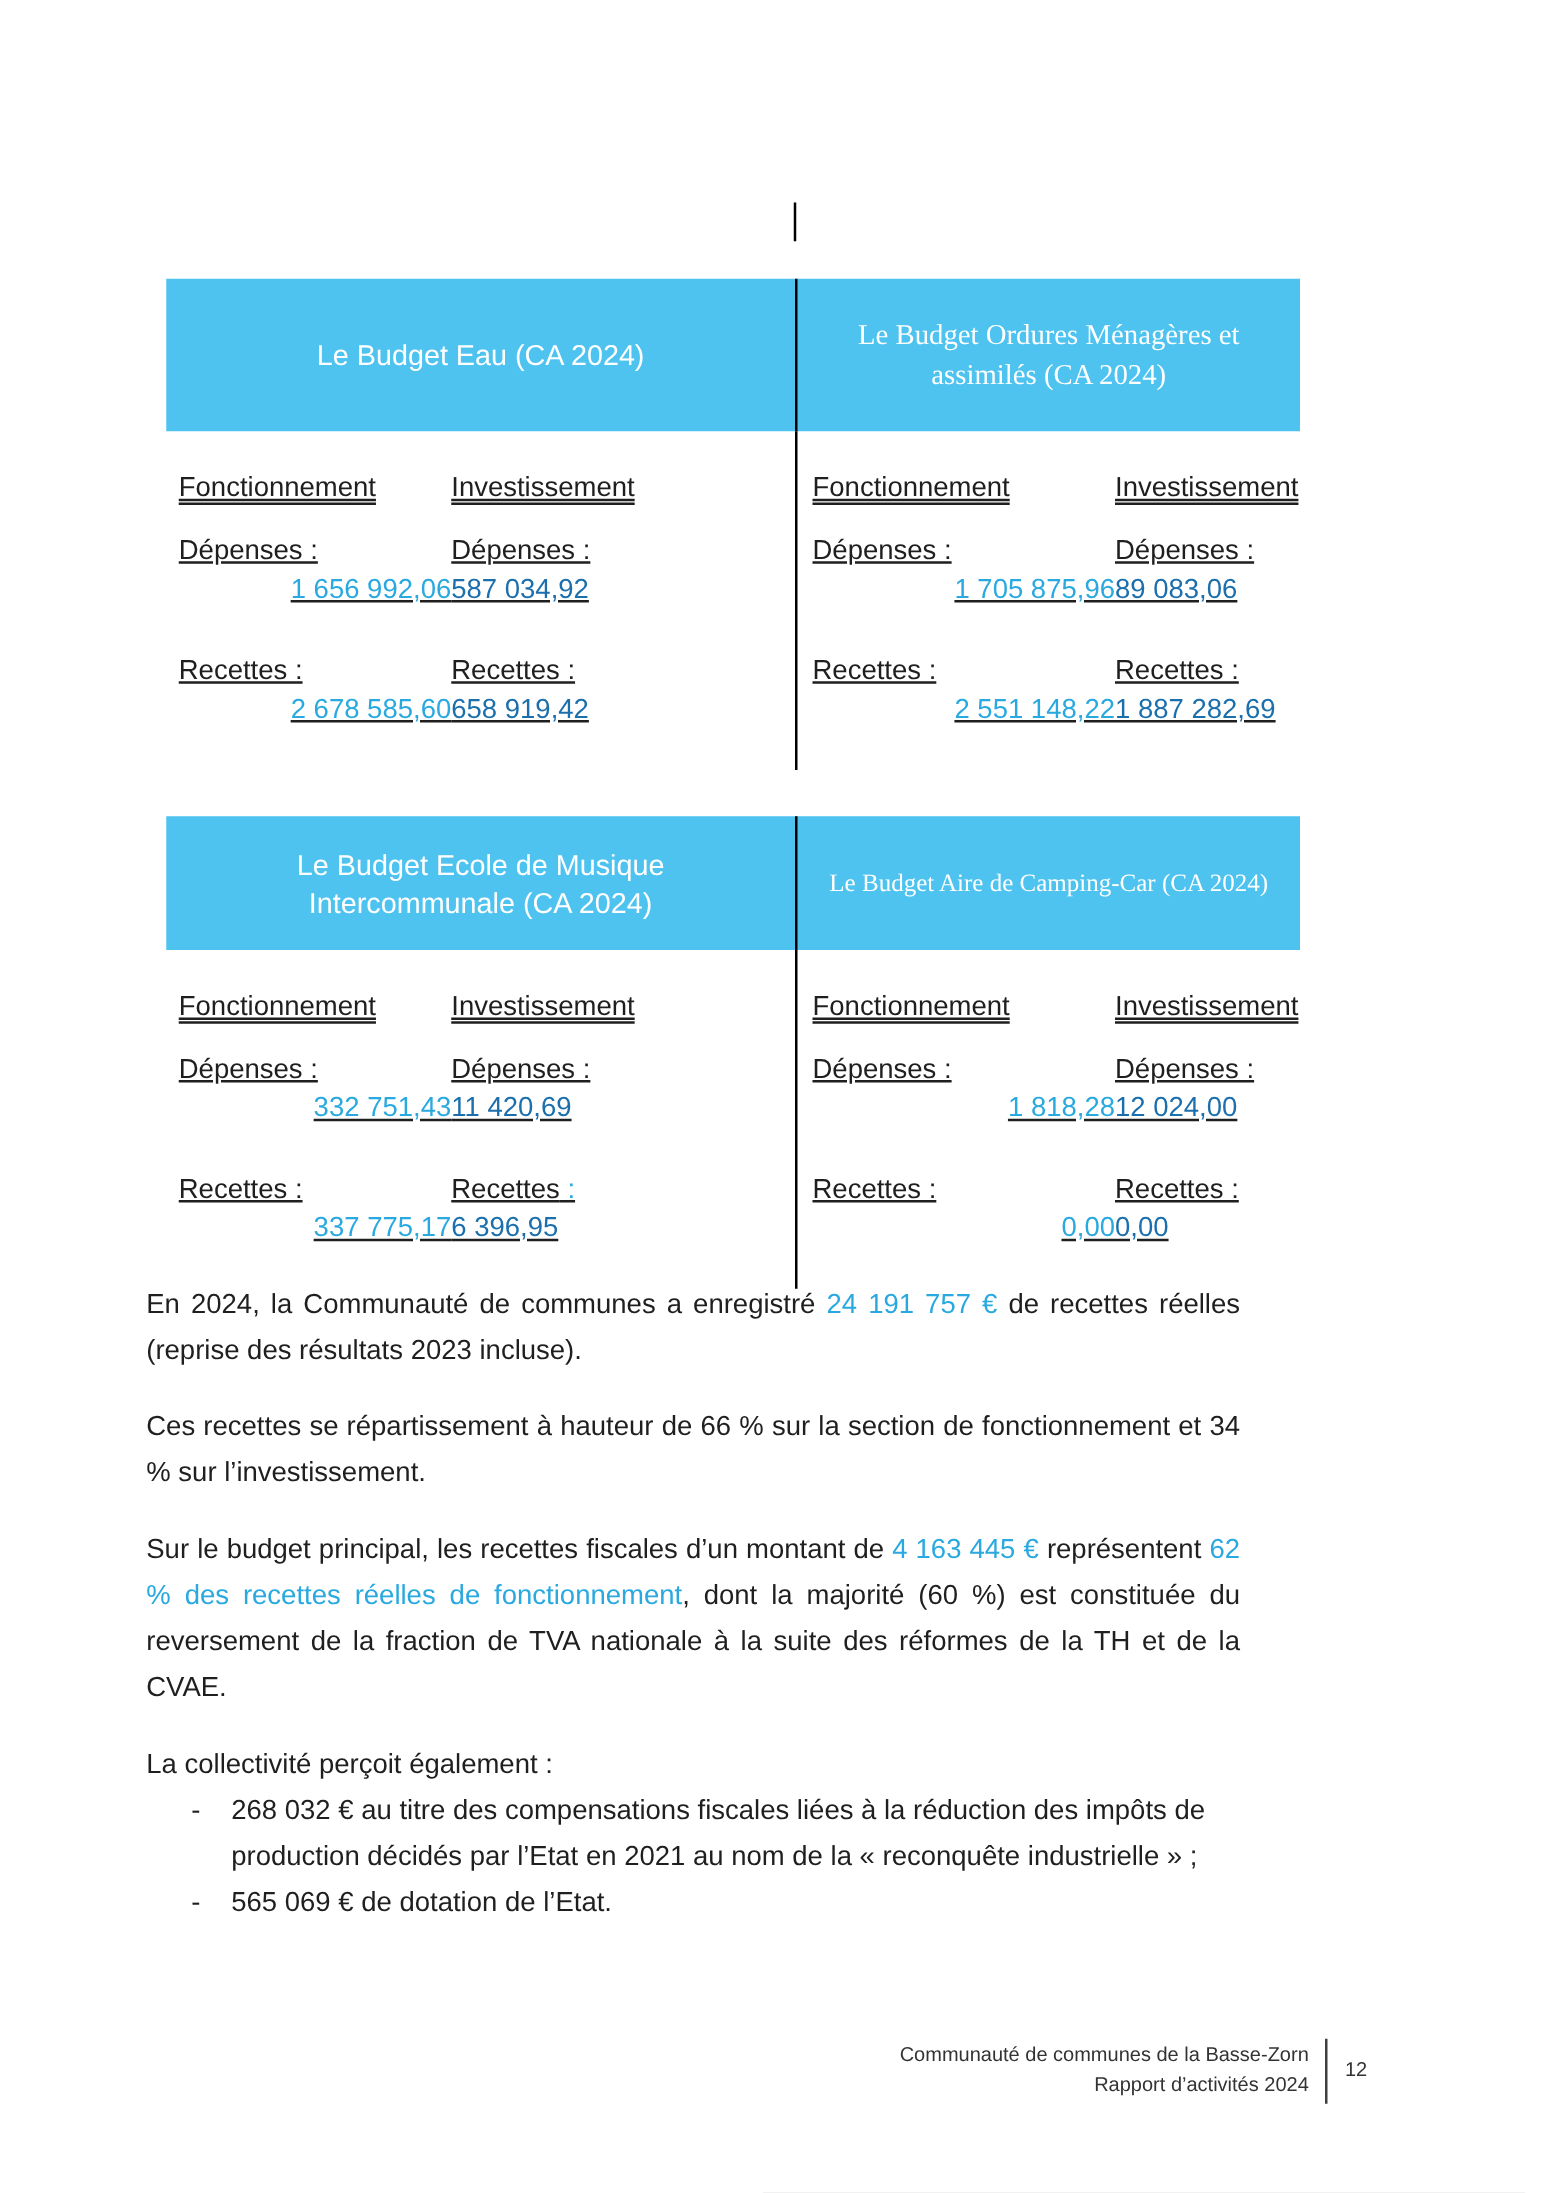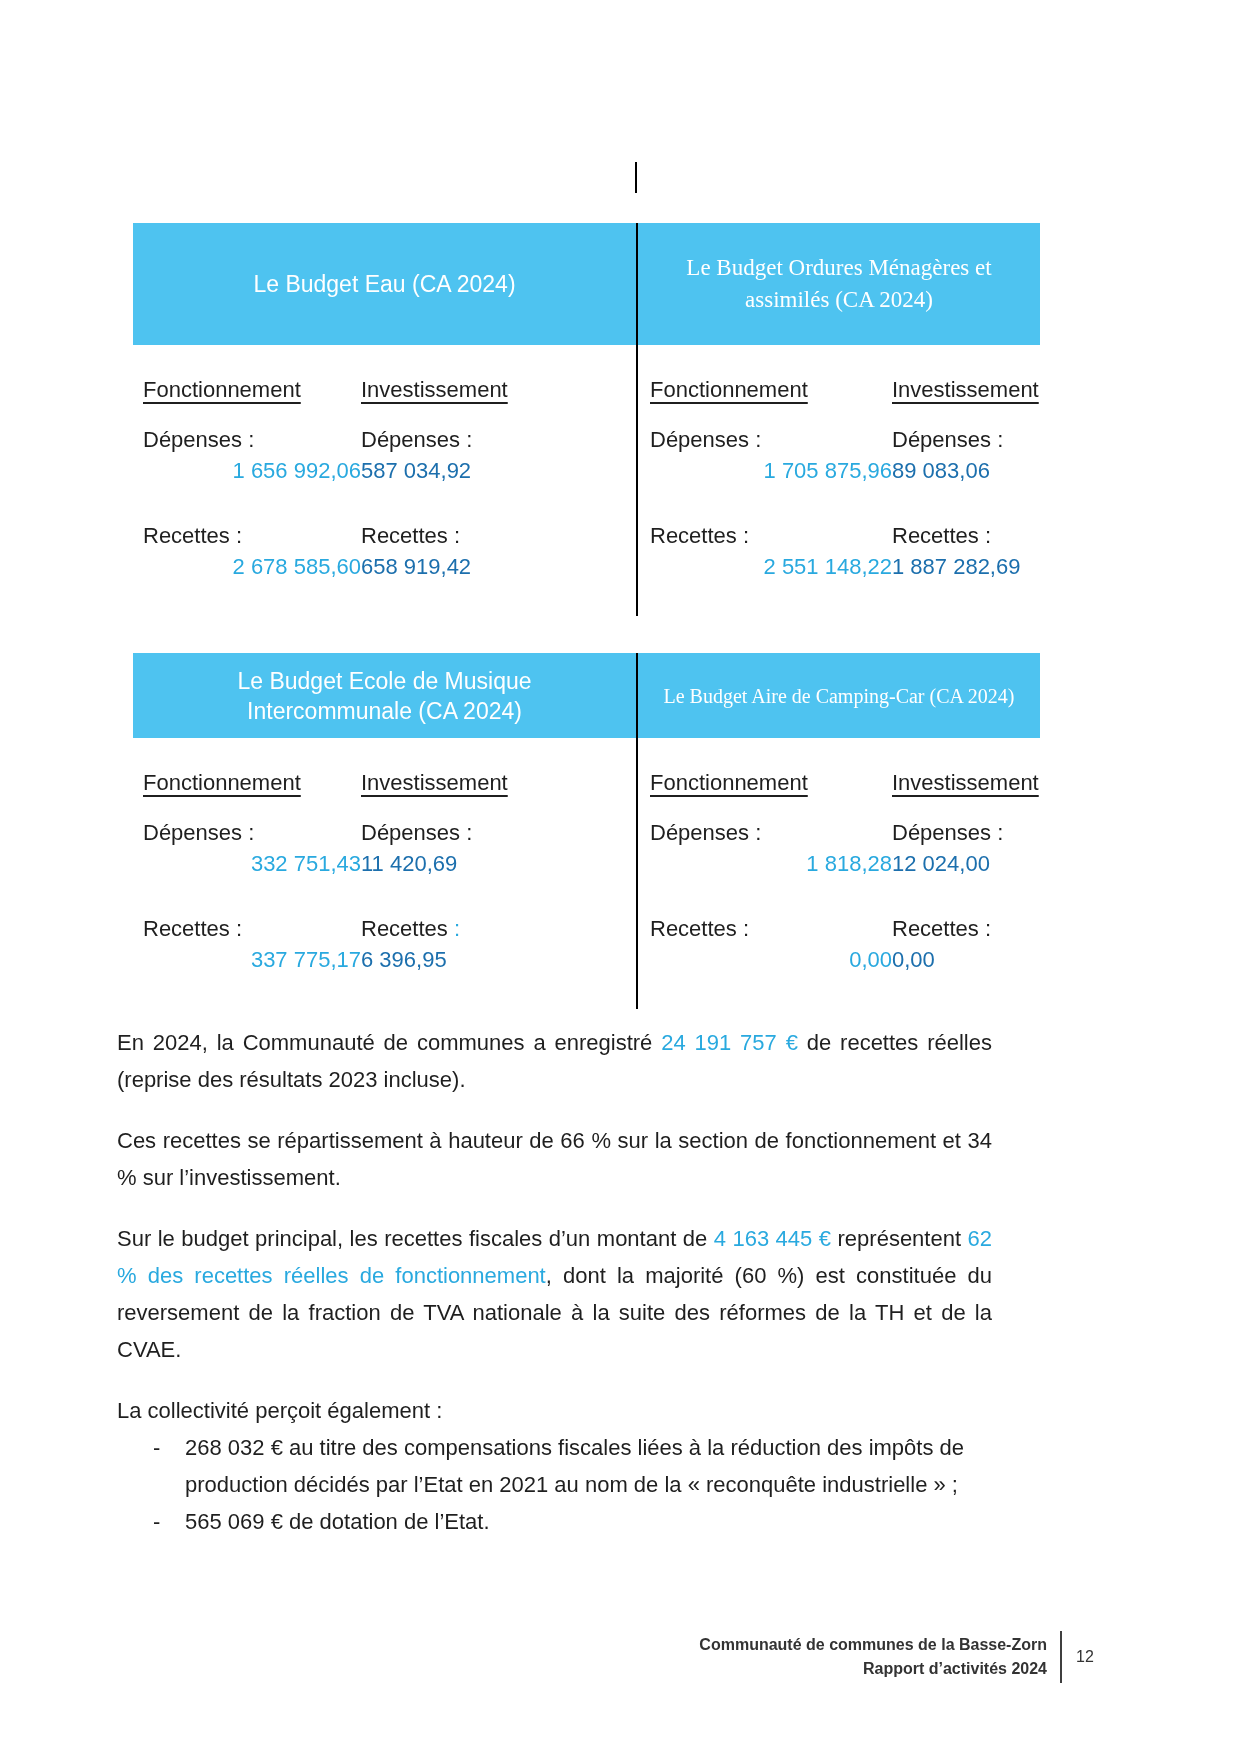--- a/index.html
+++ b/index.html
@@ -27,32 +27,32 @@
 
   .bt-row{display:grid;grid-template-columns:503px 404px;}
   .bt-right{border-left:2px solid var(--divider-black);}
 
   .bt-header .bt-cell{
     background:var(--header-bar-blue);color:#fff;
     display:flex;align-items:center;justify-content:center;text-align:center;
     font-size:23px;line-height:32px;font-weight:400;
   }
   #table-eau .bt-header{height:122px;}
-  #table-musique .bt-header{height:85px;}
+  #table-musique .bt-header{height:107px;}
   #table-musique .bt-header .bt-cell{line-height:30px;}
   .bt-header .bt-left{padding:0 29px;}
   .bt-header .bt-right{padding:0 24px;font-family:Liberation Serif, serif;}
   #table-musique .bt-header .bt-right{font-size:20px;padding:0 6px;}
 
   #table-eau .bt-body{height:247px;}
   #table-musique .bt-body{height:215px;}
   .bt-body .bt-left{padding:30px 0 0 10px;display:grid;grid-template-columns:218px 1fr;}
   .bt-body .bt-right{padding:30px 0 0 12px;display:grid;grid-template-columns:242px 1fr;}
 
-  .bsec{min-width:0;}
+  .bsec{min-width:0;text-decoration:underline;}
   .bsec-header{
     font-size:22px;line-height:30px;margin-bottom:19px;white-space:nowrap;
     text-decoration:underline;text-underline-offset:5px;text-decoration-thickness:1.5px;
   }
   .entry{margin-bottom:34px;}
   .entry .lbl{font-size:22px;line-height:31px;white-space:nowrap;}
   .entry .val{font-size:22px;line-height:31px;white-space:nowrap;}
   .val.fonc{color:var(--accent-cyan);text-align:right;}
   .val.inv{color:var(--accent-dark-blue);}
   .accent-colon{color:var(--accent-cyan);}
@@ -61,21 +61,21 @@
   .text-block{position:absolute;left:117px;top:1024px;width:875px;font-size:22px;}
   .text-block p{margin:0 0 24px;line-height:37px;text-align:justify;}
   .text-block p.no-justify{text-align:left;}
   .accent{color:var(--accent-cyan);}
   ul.dash-list{list-style:none;}
   ul.dash-list li{position:relative;padding-left:68px;line-height:37px;text-align:left;}
   ul.dash-list li::before{content:"-";position:absolute;left:36px;}
 
   
   .footer{position:absolute;top:1631px;right:142px;display:flex;align-items:center;}
-  .footer-text{text-align:right;font-size:16px;line-height:24px;color:var(--footer-text);font-weight:bold;}
+  .footer-text{text-align:right;font-size:16px;line-height:24px;color:var(--footer-text);}
   .footer-bar{width:2px;height:52px;background:#3f3f3f;margin:0 14px 0 13px;}
   .footer-page{font-size:16px;color:var(--footer-text);min-width:22px;}
 </style>
 </head>
 <body>
 
 <div class="page">
 
   <div class="top-stub"></div>
 

